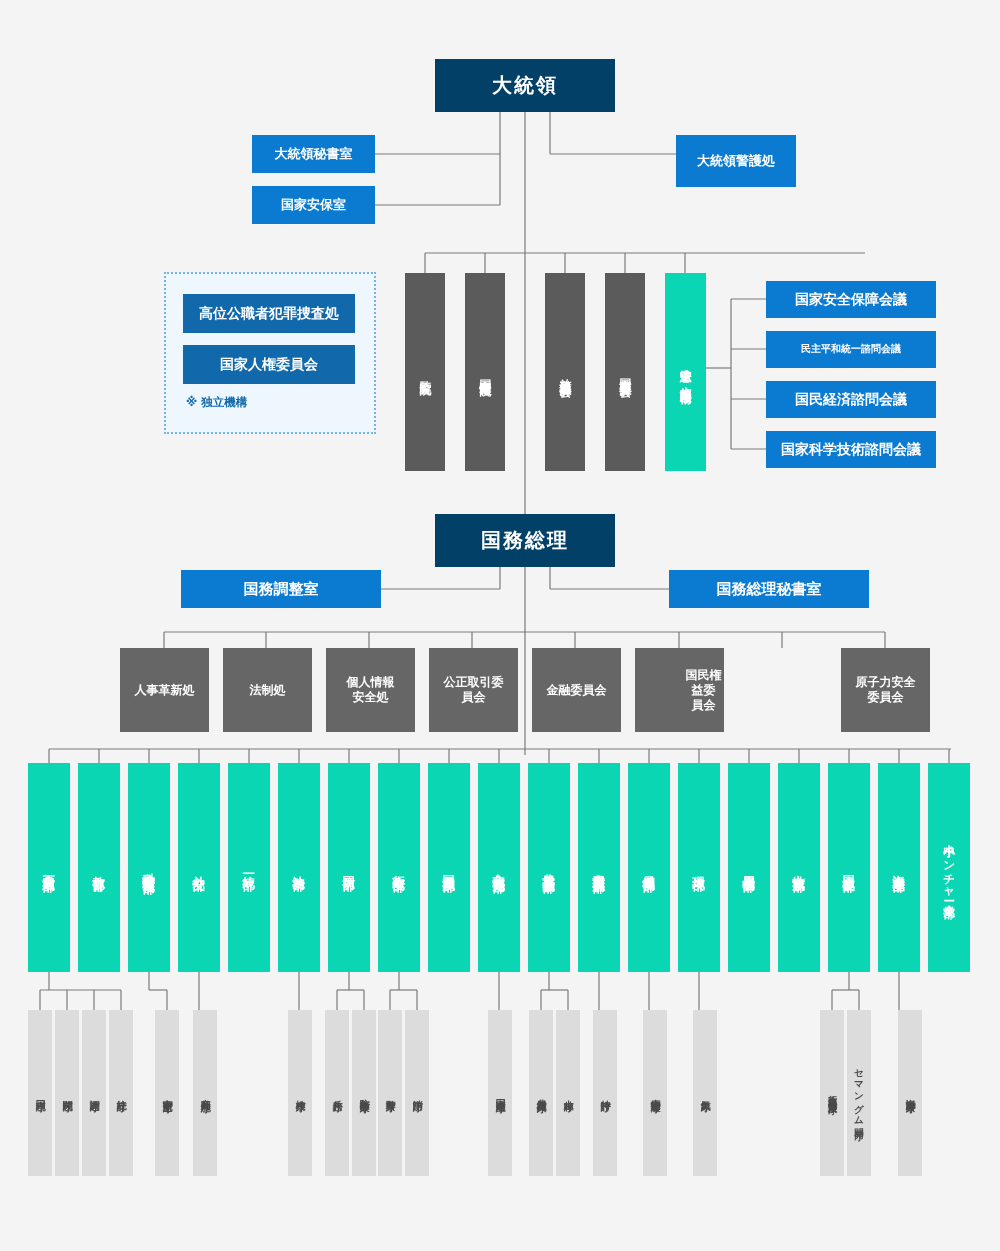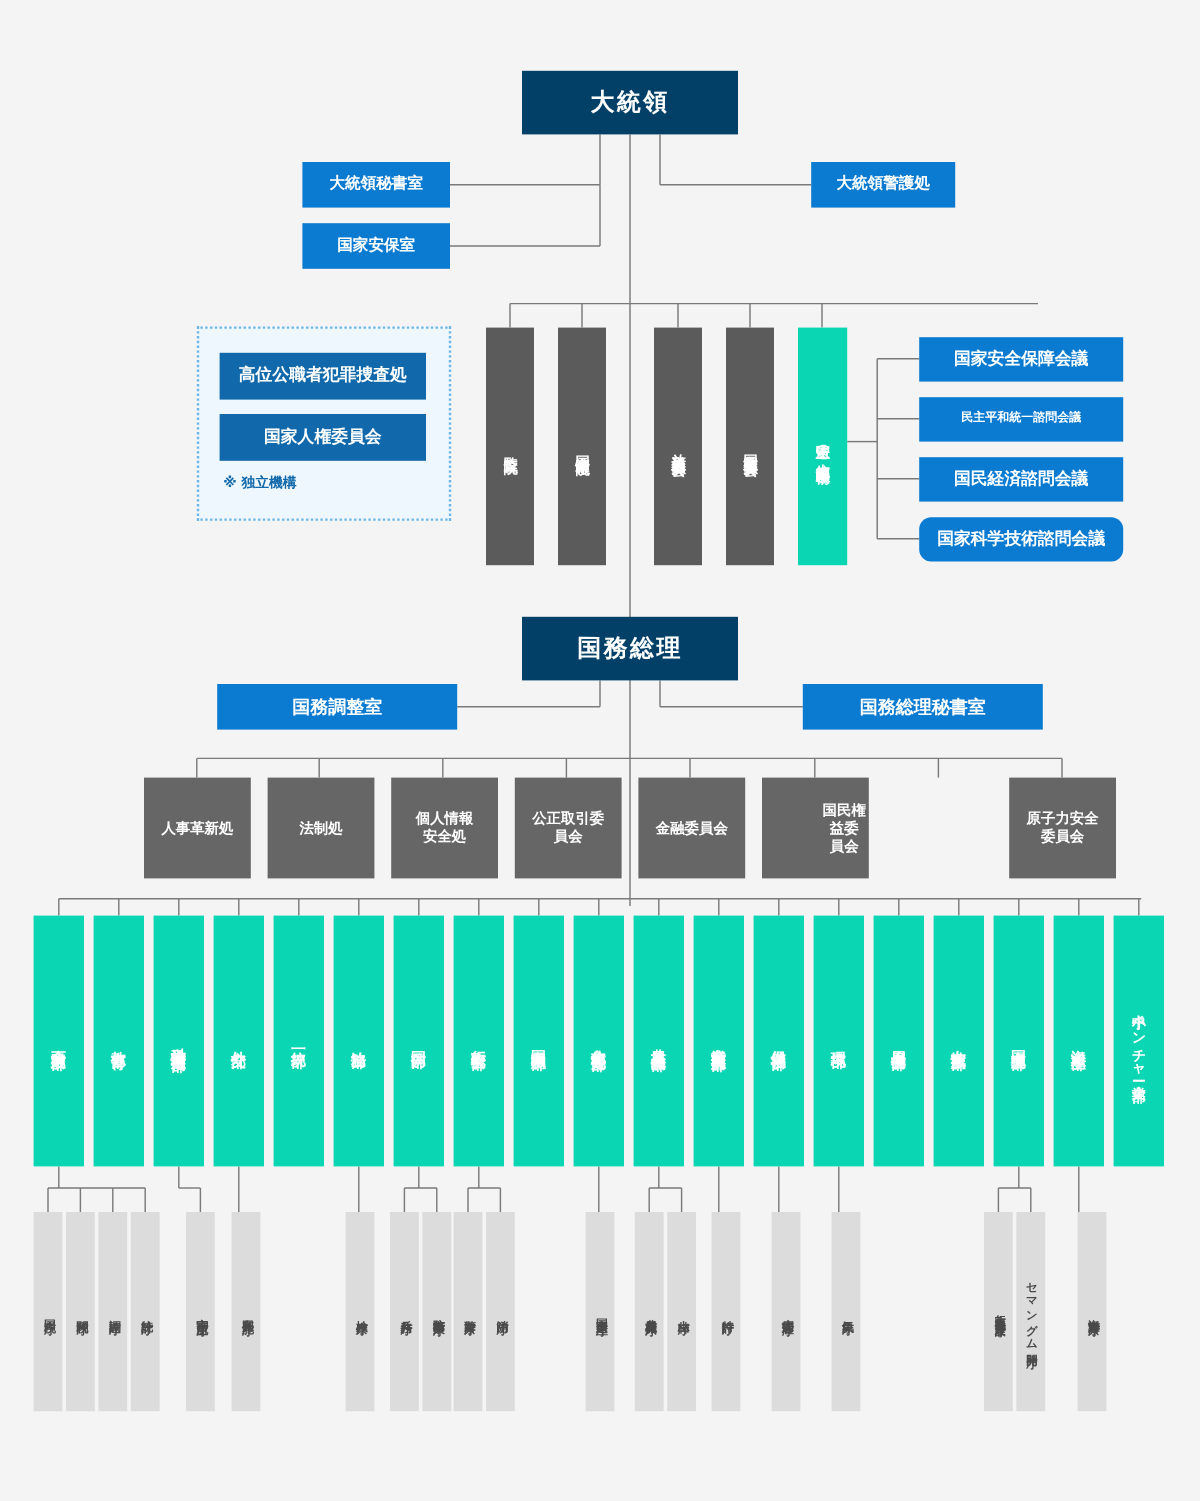--- a/index.html
+++ b/index.html
@@ -160,37 +160,37 @@
     <line x1="832" y1="990" x2="832" y2="1010"></line>
     <line x1="859" y1="990" x2="859" y2="1010"></line>
 
     <line x1="899" y1="972" x2="899" y2="1010"></line>
   </svg>
 
   <div class="node head" style="left:435px;top:59px;width:180px;height:53px;">大統領</div>
 
   <div class="node blue" style="left:252px;top:135px;width:123px;height:38px;">大統領秘書室</div>
   <div class="node blue" style="left:252px;top:186px;width:123px;height:38px;">国家安保室</div>
-  <div class="node blue" style="left:676px;top:135px;width:120px;height:38px;">大統領警護処</div>
+  <div class="node blue" style="left:676px;top:135px;width:120px;height:52px;">大統領警護処</div>
 
   <div class="note-box" style="left:164px;top:272px;width:212px;height:162px;"></div>
   <div class="node blue-sm" style="left:183px;top:294px;width:172px;height:39px;font-size:14px;">高位公職者犯罪捜査処</div>
   <div class="node blue-sm" style="left:183px;top:345px;width:172px;height:39px;font-size:14px;">国家人権委員会</div>
   <div class="note-label" style="left:186px;top:395px;">※ 独立機構</div>
 
   <div class="node gray-v v-node" style="left:405px;top:273px;width:40px;height:198px;">監査院</div>
   <div class="node gray-v v-node" style="left:465px;top:273px;width:40px;height:198px;">国家情報院</div>
   <div class="node gray-v v-node" style="left:545px;top:273px;width:40px;height:198px;">放送通信委員会</div>
   <div class="node gray-v v-node" style="left:605px;top:273px;width:40px;height:198px;">国家教育委員会</div>
   <div class="node teal v-node" style="left:665px;top:273px;width:41px;height:198px;font-size:11.5px;">憲法上の大統領諸問機構</div>
 
   <div class="node blue" style="left:766px;top:281px;width:170px;height:37px;font-size:14px;">国家安全保障会議</div>
   <div class="node blue" style="left:766px;top:331px;width:170px;height:37px;font-size:10px;">民主平和統一諮問会議</div>
   <div class="node blue" style="left:766px;top:381px;width:170px;height:37px;font-size:14px;">国民経済諮問会議</div>
-  <div class="node blue" style="left:766px;top:431px;width:170px;height:37px;font-size:14px;border-radius:10px;">国家科学技術諮問会議</div>
+  <div class="node blue" style="left:766px;top:431px;width:170px;height:37px;font-size:14px;">国家科学技術諮問会議</div>
 
   <div class="node head" style="left:435px;top:514px;width:180px;height:53px;">国務総理</div>
   <div class="node blue" style="left:181px;top:570px;width:200px;height:38px;font-size:15px;">国務調整室</div>
   <div class="node blue" style="left:669px;top:570px;width:200px;height:38px;font-size:15px;">国務総理秘書室</div>
 
   <div class="node gray" style="left:120px;top:648px;width:89px;height:84px;white-space:pre-line;">人事革新処</div>
   <div class="node gray" style="left:223px;top:648px;width:89px;height:84px;white-space:pre-line;">法制処</div>
   <div class="node gray" style="left:326px;top:648px;width:89px;height:84px;white-space:pre-line;">個人情報
 安全処</div>
   <div class="node gray" style="left:429px;top:648px;width:89px;height:84px;white-space:pre-line;">公正取引委

